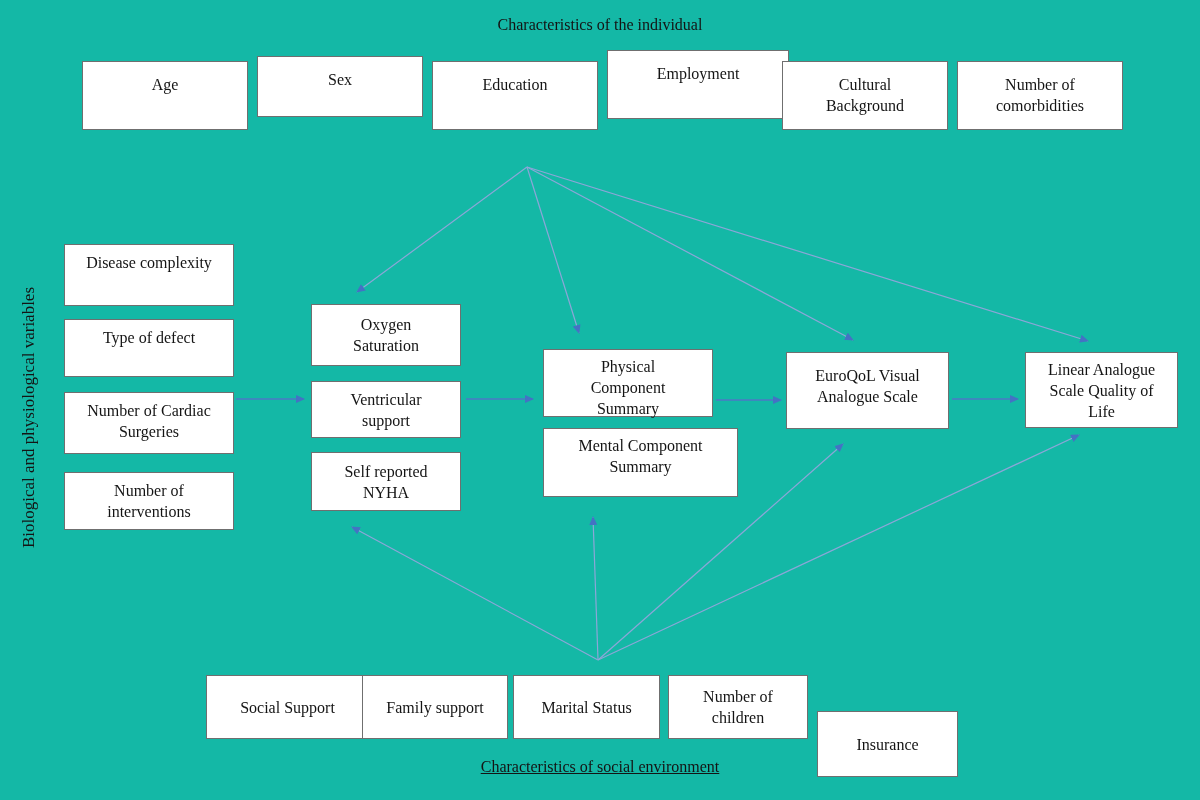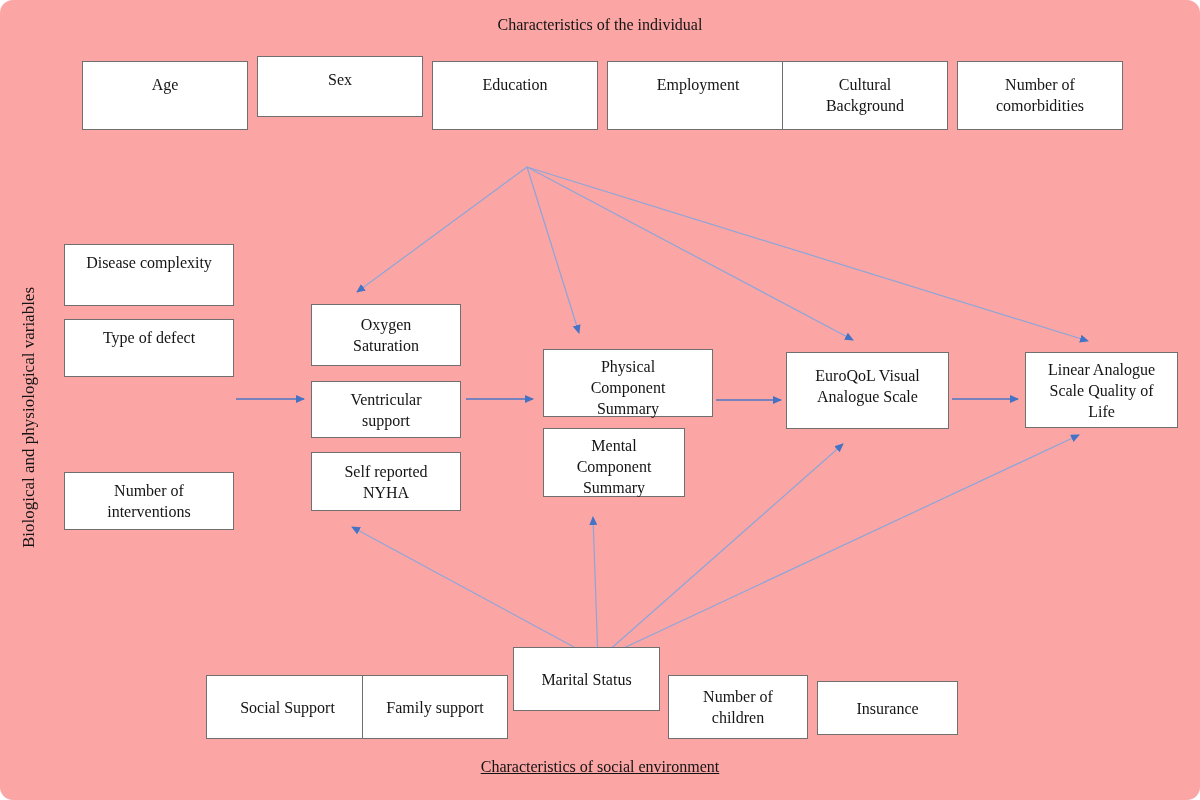--- a/index.html
+++ b/index.html
@@ -1,18 +1,18 @@
 <!DOCTYPE html>
 <html><head>
 <meta charset="utf-8">
 <style>
   html,body { margin:0; padding:0; background:#ffffff; }
   .canvas {
-    position:relative; width:1200px; height:800px; background:#fca5a5;
-    font-family:"Liberation Serif", serif; color:#141414; overflow:hidden;border-radius:13px;
+    position:relative; width:1200px; height:800px; background:#14b8a6;
+    font-family:"Liberation Serif", serif; color:#141414; overflow:hidden;
   }
   svg.arrows { position:absolute; left:0; top:0; pointer-events:none; }
   .box {
     position:absolute; box-sizing:border-box; background:#ffffff;
     border:1.4px solid #6f6f6f;
     display:flex; align-items:center; justify-content:center;
     text-align:center; font-size:16px; line-height:21px; padding:2px 18px;
   }
   .align-top { align-items:flex-start; }
   .pt12 { padding-top:12px; }
@@ -58,37 +58,38 @@
     <line x1="952" y1="399" x2="1018" y2="399" stroke="#4d79c6" stroke-width="1.5" marker-end="url(#arrhead)"></line>
   </svg>
 
   <div class="title top-title">Characteristics of the individual</div>
   <div class="title bottom-title">Characteristics of social environment</div>
   <div class="v-label">Biological and physiological variables</div>
 
   <div class="box align-top pt12" style="left:82px;top:61px;width:166px;height:69px">Age</div>
   <div class="box align-top pt12" style="left:257px;top:56px;width:166px;height:61px">Sex</div>
   <div class="box align-top pt12" style="left:432px;top:61px;width:166px;height:69px">Education</div>
-  <div class="box align-top pt12" style="left:607px;top:61px;width:182px;height:69px">Employment</div>
+  <div class="box align-top pt12" style="left:607px;top:50px;width:182px;height:69px">Employment</div>
   <div class="box align-top pt12" style="left:782px;top:61px;width:166px;height:69px">Cultural Background</div>
   <div class="box align-top pt12" style="left:957px;top:61px;width:166px;height:69px">Number of comorbidities</div>
 
   <div class="box align-top pt7" style="left:64px;top:319px;width:170px;height:58px">Type of defect</div>
   <div class="box align-top pt7" style="left:64px;top:244px;width:170px;height:62px">Disease complexity</div>
+  <div class="box align-top pt7" style="left:64px;top:392px;width:170px;height:62px">Number of Cardiac Surgeries</div>
   <div class="box align-top pt7" style="left:64px;top:472px;width:170px;height:58px">Number of interventions</div>
 
   <div class="box" style="left:311px;top:304px;width:150px;height:62px">Oxygen Saturation</div>
   <div class="box" style="left:311px;top:381px;width:150px;height:57px">Ventricular support</div>
   <div class="box" style="left:311px;top:452px;width:150px;height:59px">Self reported NYHA</div>
 
   <div class="box align-top pt6" style="left:543px;top:349px;width:170px;height:68px">Physical Component Summary</div>
-  <div class="box align-top pt6" style="left:543px;top:428px;width:142px;height:69px">Mental Component Summary</div>
+  <div class="box align-top pt6" style="left:543px;top:428px;width:195px;height:69px">Mental Component Summary</div>
 
   <div class="box align-top pt12" style="left:786px;top:352px;width:163px;height:77px">EuroQoL Visual Analogue Scale</div>
   <div class="box align-top pt6" style="left:1025px;top:352px;width:153px;height:76px">Linear Analogue Scale Quality of Life</div>
 
   <div class="box" style="left:206px;top:675px;width:163px;height:64px">Social Support</div>
   <div class="box" style="left:362px;top:675px;width:146px;height:64px">Family support</div>
-  <div class="box" style="left:513px;top:647px;width:147px;height:64px">Marital Status</div>
+  <div class="box" style="left:513px;top:675px;width:147px;height:64px">Marital Status</div>
   <div class="box" style="left:668px;top:675px;width:140px;height:64px">Number of children</div>
-  <div class="box" style="left:817px;top:681px;width:141px;height:54px">Insurance</div>
+  <div class="box" style="left:817px;top:711px;width:141px;height:66px">Insurance</div>
 
 </div>
 
 </body></html>

